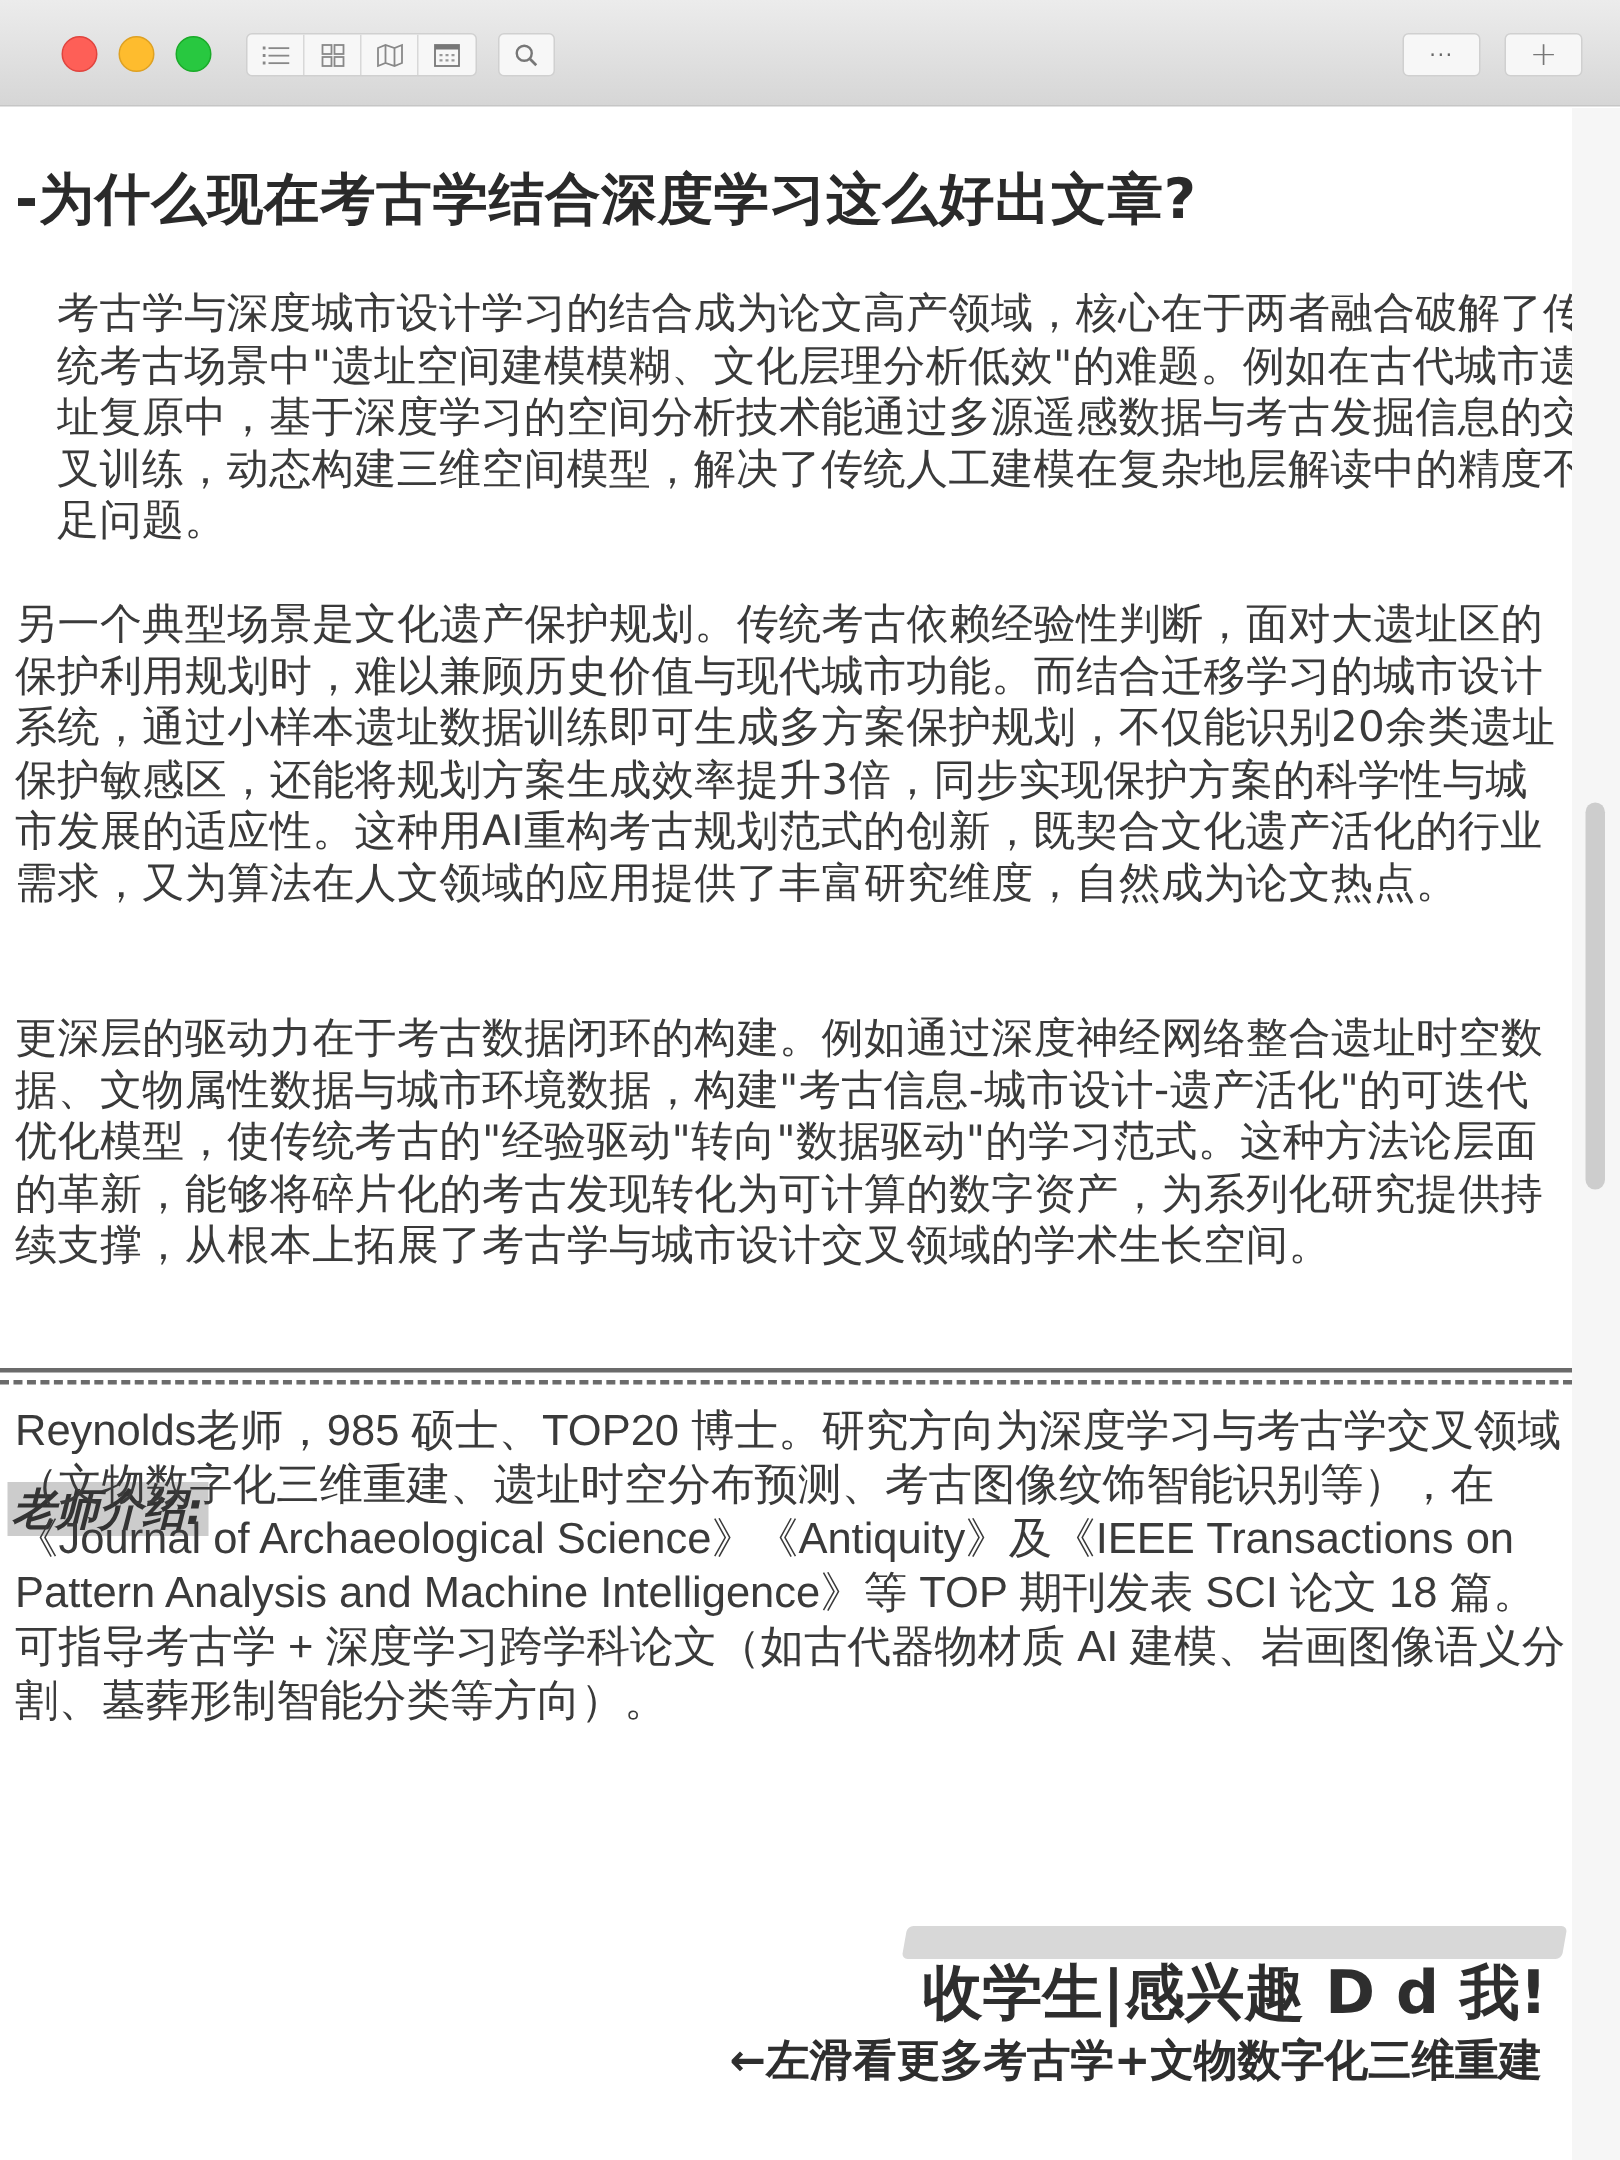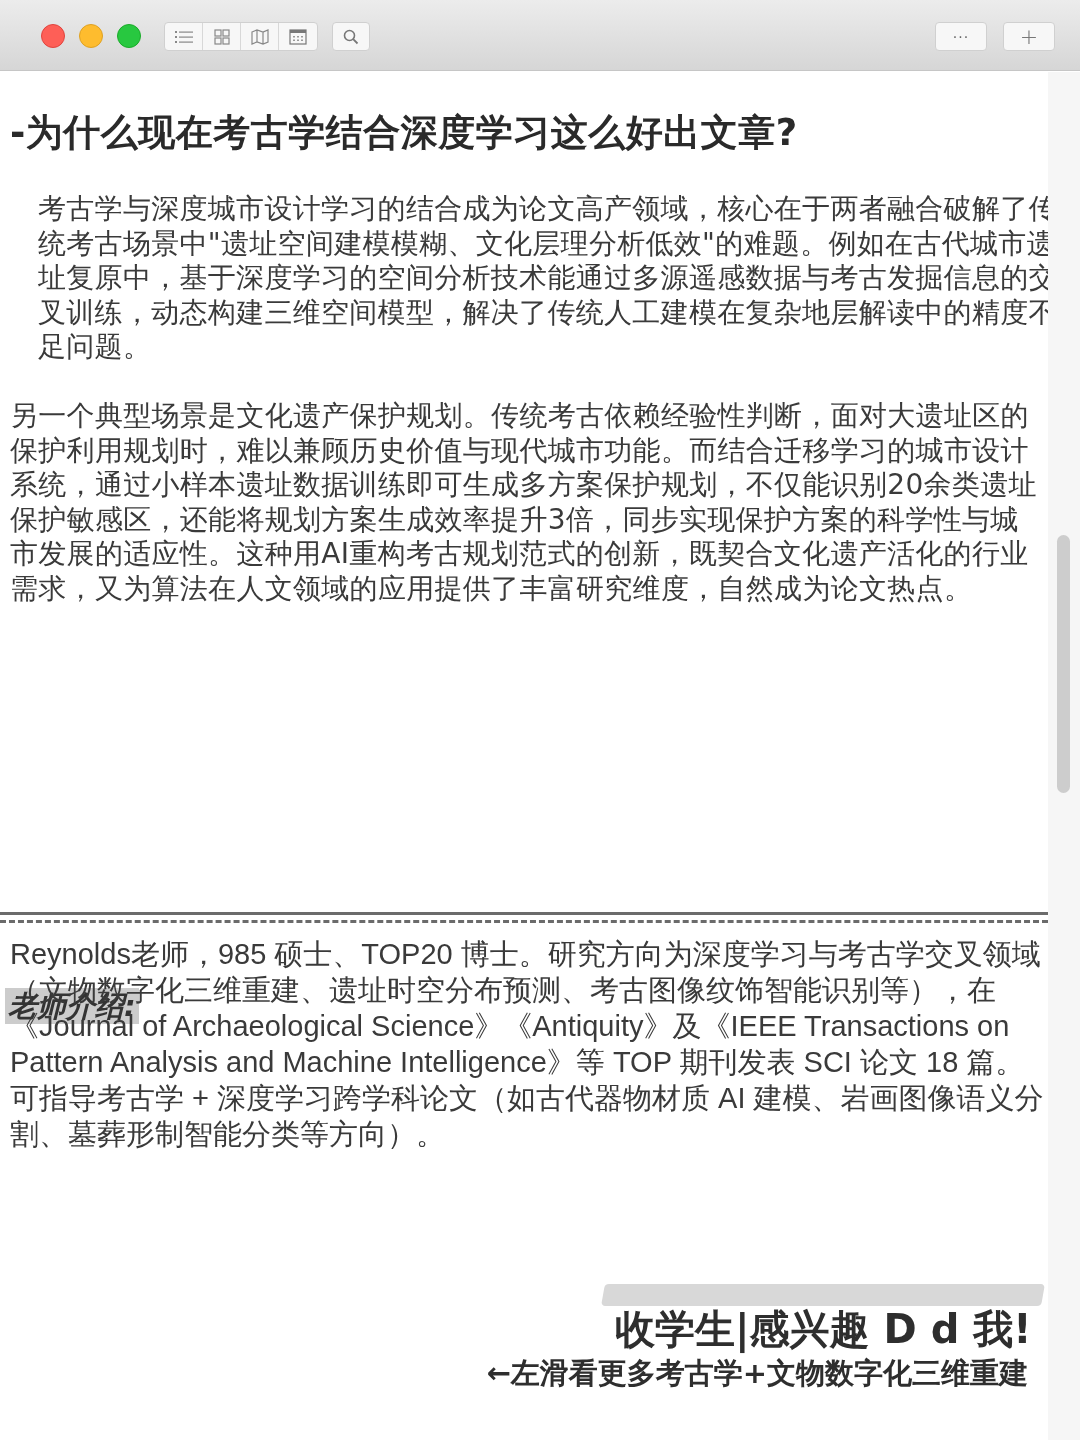--- a/index.html
+++ b/index.html
@@ -140,20 +140,21 @@
   <div class="tb-btn add">
     <span>+</span>
   </div>
 </div>
 
 <div class="content">
   <h1 class="heading">-为什么现在考古学结合深度学习这么好出文章?</h1>
 
   <p class="para p1">考古学与深度城市设计学习的结合成为论文高产领域，核心在于两者融合破解了传统考古场景中"遗址空间建模模糊、文化层理分析低效"的难题。例如在古代城市遗址复原中，基于深度学习的空间分析技术能通过多源遥感数据与考古发掘信息的交叉训练，动态构建三维空间模型，解决了传统人工建模在复杂地层解读中的精度不足问题。</p>
   <p class="para p2">另一个典型场景是文化遗产保护规划。传统考古依赖经验性判断，面对大遗址区的保护利用规划时，难以兼顾历史价值与现代城市功能。而结合迁移学习的城市设计系统，通过小样本遗址数据训练即可生成多方案保护规划，不仅能识别20余类遗址保护敏感区，还能将规划方案生成效率提升3倍，同步实现保护方案的科学性与城市发展的适应性。这种用AI重构考古规划范式的创新，既契合文化遗产活化的行业需求，又为算法在人文领域的应用提供了丰富研究维度，自然成为论文热点。</p>
+  <p class="para p3">更深层的驱动力在于考古数据闭环的构建。例如通过深度神经网络整合遗址时空数据、文物属性数据与城市环境数据，构建"考古信息-城市设计-遗产活化"的可迭代优化模型，使传统考古的"经验驱动"转向"数据驱动"的学习范式。这种方法论层面的革新，能够将碎片化的考古发现转化为可计算的数字资产，为系列化研究提供持续支撑，从根本上拓展了考古学与城市设计交叉领域的学术生长空间。</p>
 
   <div class="divider-solid"></div>
   <div class="divider-dashed"></div>
 
   <div class="teacher-label">老师介绍:</div>
   <p class="teacher-text">Reynolds老师，985 硕士、TOP20 博士。研究方向为深度学习与考古学交叉领域（文物数字化三维重建、遗址时空分布预测、考古图像纹饰智能识别等），在《Journal of Archaeological Science》《Antiquity》及《IEEE Transactions on Pattern Analysis and Machine Intelligence》等 TOP 期刊发表 SCI 论文 18 篇。可指导考古学 + 深度学习跨学科论文（如古代器物材质 AI 建模、岩画图像语义分割、墓葬形制智能分类等方向）。</p>
 
   <div class="cta">
     <div class="cta-bg"></div>
     <div class="cta-text">收学生|感兴趣 D d 我!</div>

